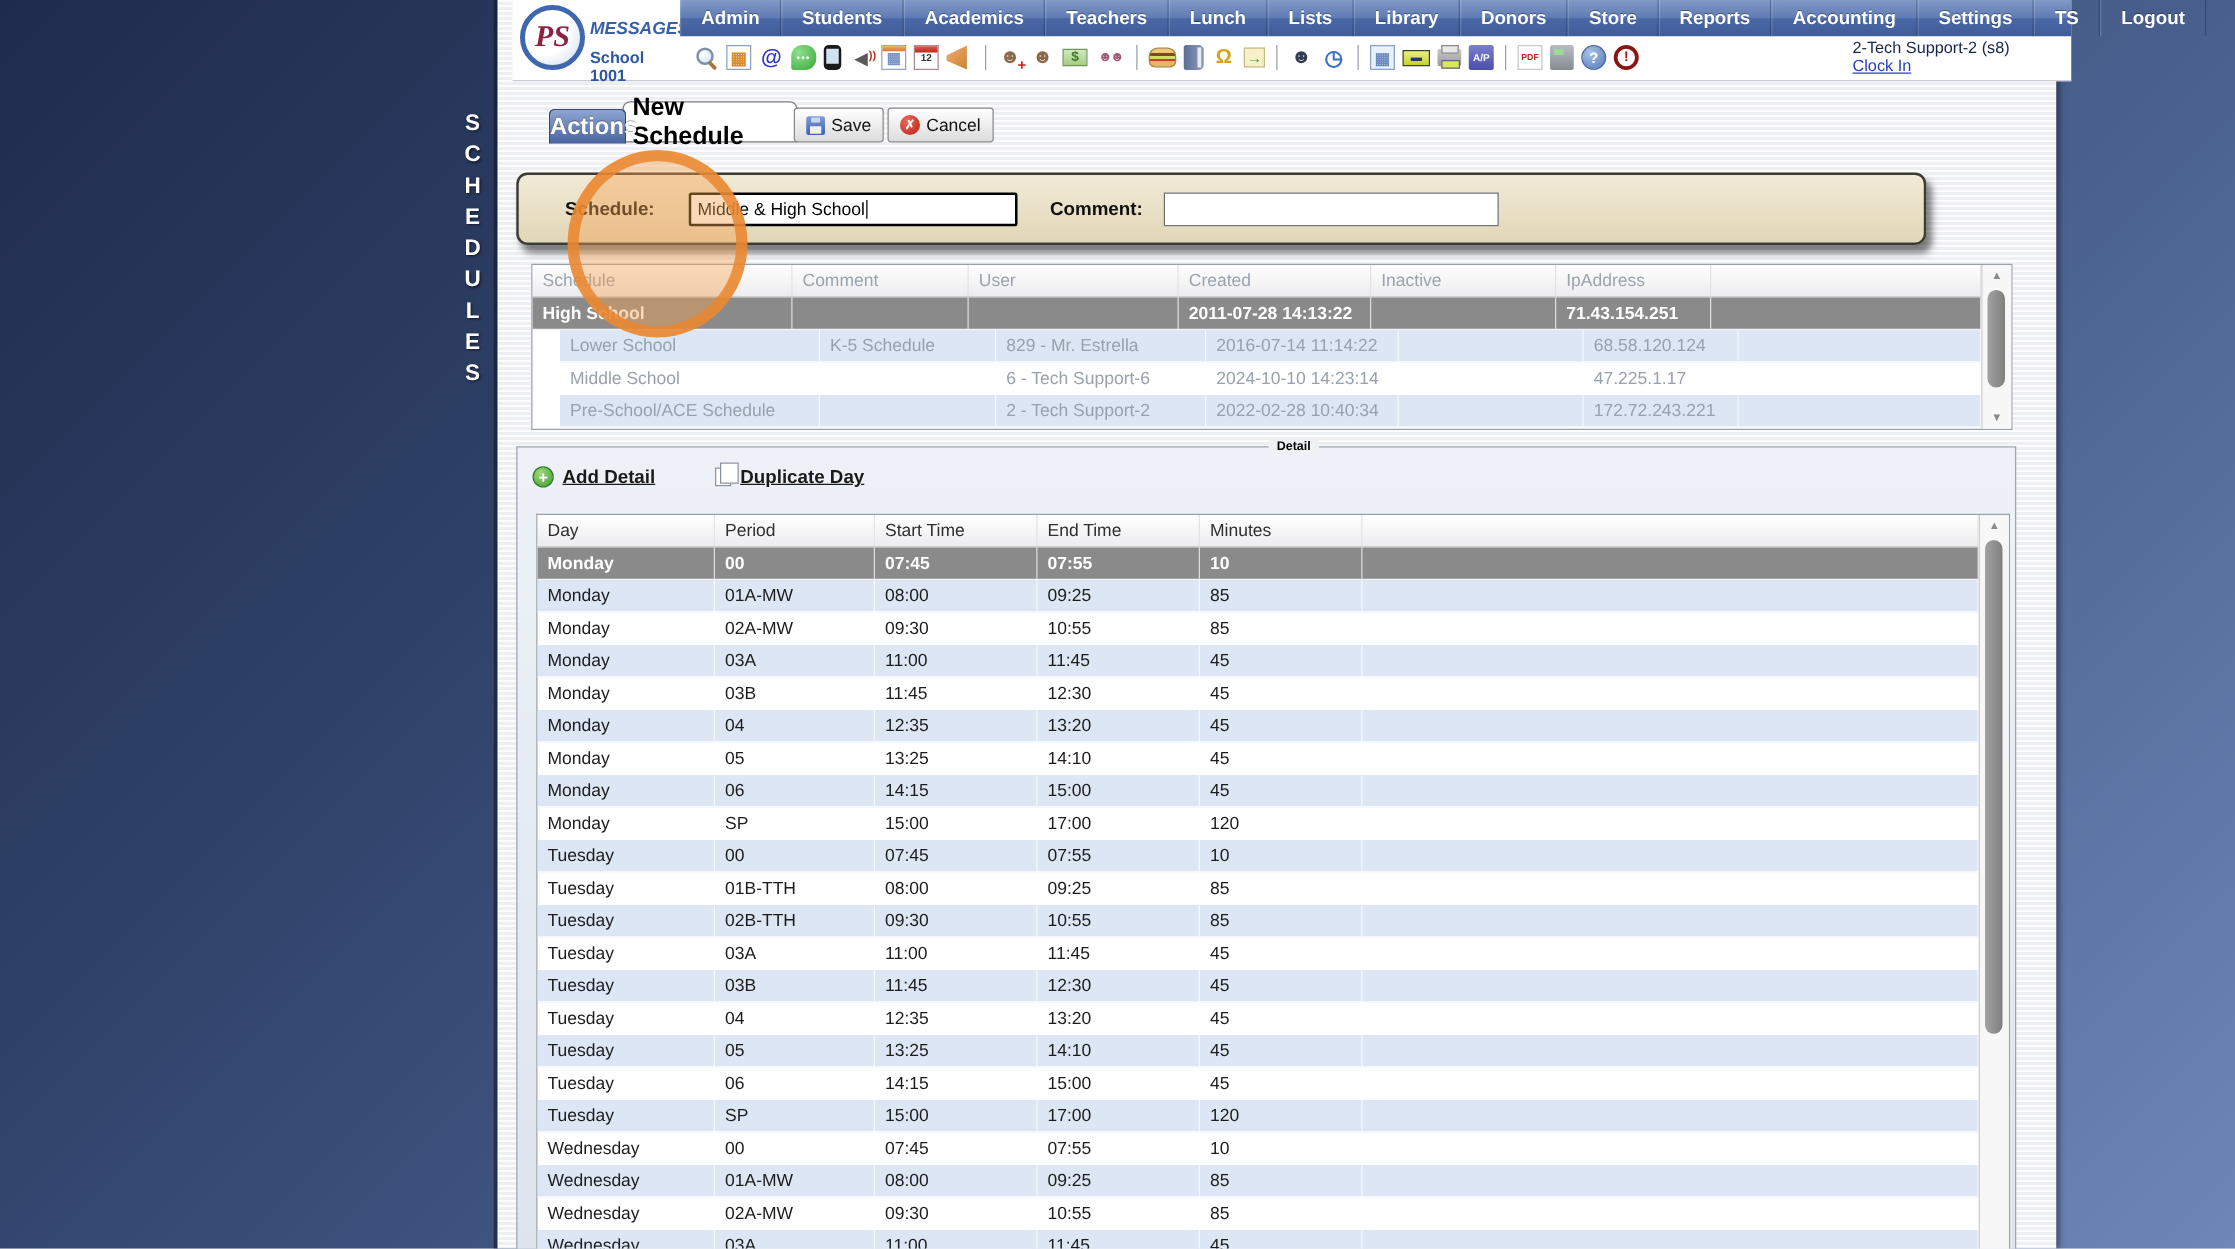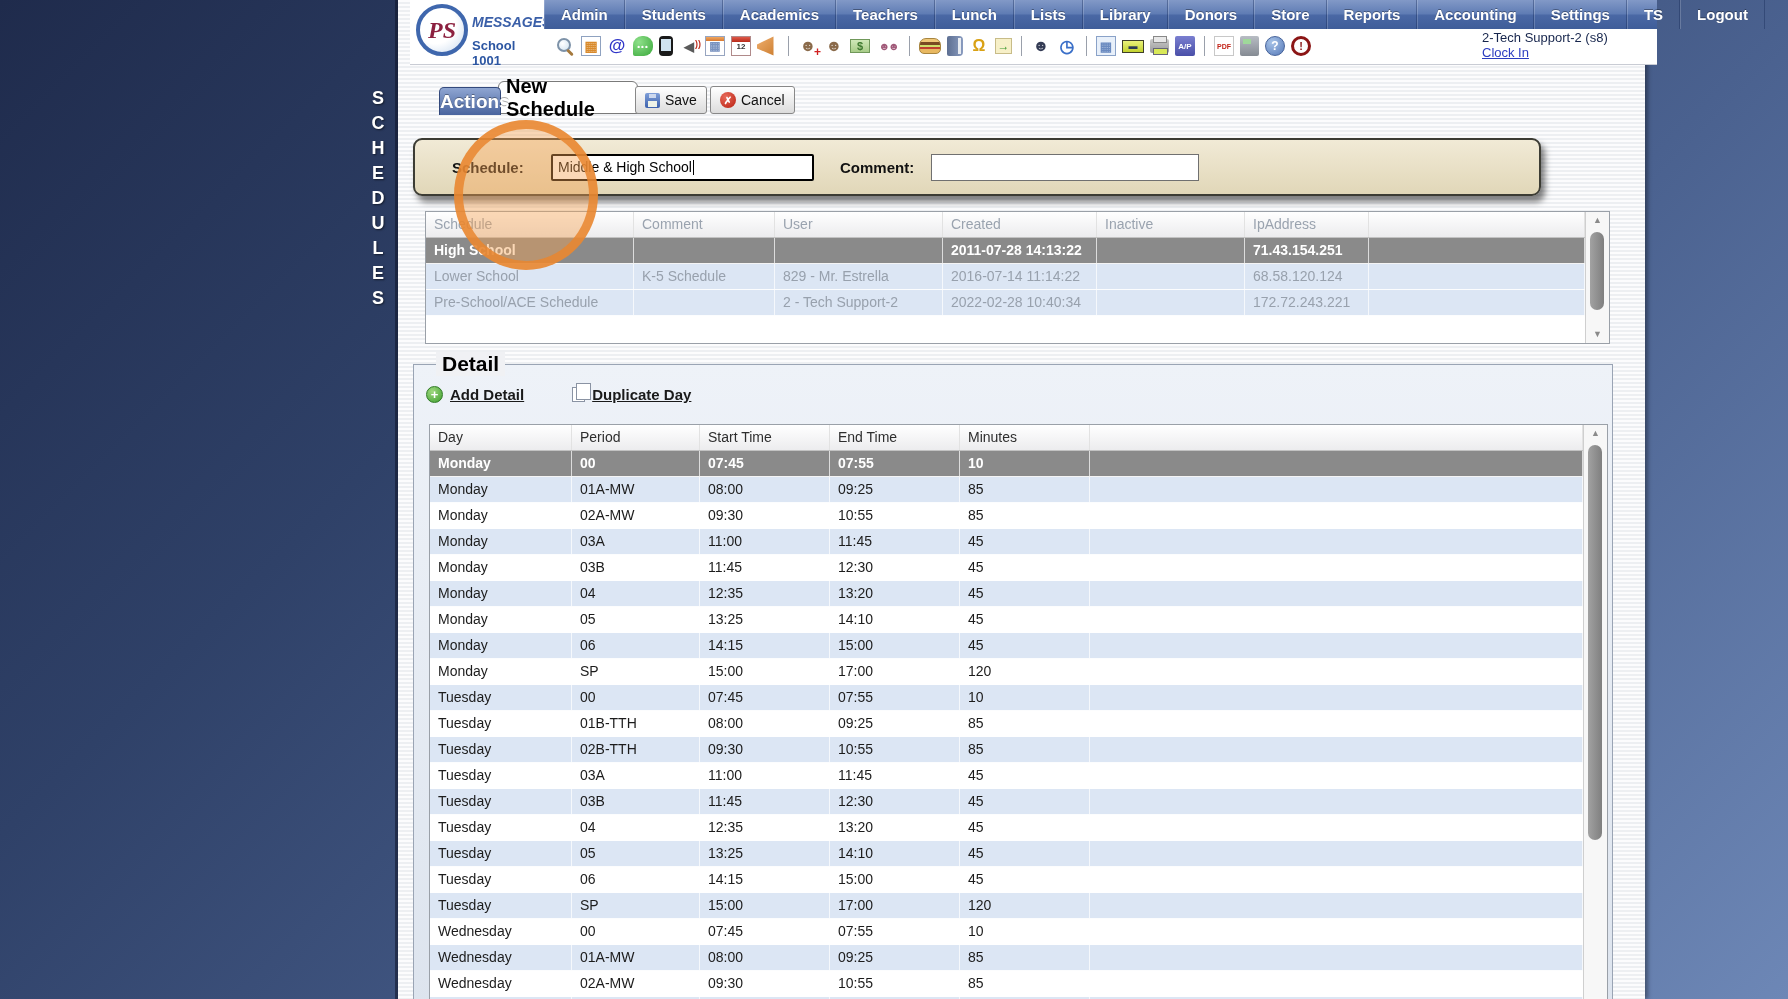--- a/index.html
+++ b/index.html
@@ -113,36 +113,36 @@
   
   .table{position:absolute;display:flex;background:#fff;border:1px solid #9aa0a8;}
   .sched-table{left:27px;top:211px;width:1185px;height:133px;z-index:5;}
   .tmain{flex:1;display:flex;flex-direction:column;overflow:hidden;}
   .trow{display:flex;height:26px;line-height:25px;font-size:14px;border-bottom:1px solid rgba(255,255,255,.9);flex:none;}
   .trow > div{padding-left:8px;overflow:hidden;white-space:nowrap;border-right:1px solid rgba(255,255,255,.7);}
   .thead{background:linear-gradient(#ffffff,#ececee);border-bottom:1px solid #c2c2c2;}
   .thead > div{border-right:1px solid #e2e2e2 !important;}
   .sched-table .thead > div{color:#9aa3af;}
   .det-table .thead > div{color:#2e2e2e;}
-  .sched-table .trow.norm{color:#98a1ad;}
+  .sched-table .trow.norm{color:#98a1ad;margin-left:22px;}
   .det-table .trow.norm{color:#1c1c1c;}
   .trow.alt{background:#dce6f4;}
   .trow.sel{background:#8a8a8a;color:#fff;font-weight:bold;}
   .s-c0{width:208px;} .s-c1{width:141px;} .s-c2{width:168px;} .s-c3{width:154px;} .s-c4{width:148px;} .s-c5{width:124px;} .s-c6{flex:1;}
   .d-c0{width:142px;} .d-c1{width:128px;} .d-c2{width:130px;} .d-c3{width:130px;} .d-c4{width:130px;} .d-c5{flex:1;}
 
   .vscroll{width:24px;background:#f7f7f7;border-left:1px solid #cfcfcf;position:relative;cursor:pointer;}
   .sarrow{height:16px;text-align:center;font-size:9px;color:#8a8a8a;line-height:16px;}
   .sarrow.down{position:absolute;bottom:1px;left:0;right:0;}
   .sthumb{position:absolute;left:4px;width:14px;background:linear-gradient(to right,#a2a2a2,#7f7f7f);border-radius:7px;}
 
   
   .detail-fs{position:absolute;left:15px;top:352px;width:1200px;height:660px;border:1px solid #9aa4b4;
       background:linear-gradient(#eef2f8 0%,#dde4ee 100%);}
-  .detail-fs legend{font-size:21px;font-weight:bold;color:#000;background:#f0f1f4;padding:0 6px;margin-left:22px;}
+  .detail-fs legend{font-size:10px;font-weight:bold;color:#000;background:#f0f1f4;padding:0 6px;margin-left:22px;text-align:center;}
   .links{position:absolute;left:12px;top:10px;display:flex;align-items:center;font-size:15px;}
   .link-item{display:flex;align-items:center;gap:7px;cursor:pointer;}
   .link-item a{color:#1a1a1a;text-decoration:underline;font-weight:bold;}
   .ic-addgreen{width:17px;height:17px;border-radius:50%;background:radial-gradient(circle at 35% 30%,#9ed87e,#3f9e2f);
       color:#fff;font-weight:bold;font-size:13px;display:flex;align-items:center;justify-content:center;border:1px solid #2f7a24;}
   .ic-pages{width:13px;height:15px;background:#fff;border:1px solid #8a93a3;position:relative;}
   .ic-pages::after{content:"";position:absolute;left:3px;top:-5px;width:13px;height:15px;background:#fff;border:1px solid #8a93a3;}
   .det-table{left:15px;top:48px;width:1179px;height:610px;border-bottom:none;}
 </style>
 </head>
@@ -273,20 +273,29 @@
             </div>
             <div class="trow norm alt">
               <div class="s-c0">Lower School</div>
               <div class="s-c1">K-5 Schedule</div>
               <div class="s-c2">829 - Mr. Estrella</div>
               <div class="s-c3">2016-07-14 11:14:22</div>
               <div class="s-c4"></div>
               <div class="s-c5">68.58.120.124</div>
               <div class="s-c6"></div>
             </div>
+            <div class="trow norm">
+              <div class="s-c0">Middle School</div>
+              <div class="s-c1"></div>
+              <div class="s-c2">6 - Tech Support-6</div>
+              <div class="s-c3">2024-10-10 14:23:14</div>
+              <div class="s-c4"></div>
+              <div class="s-c5">47.225.1.17</div>
+              <div class="s-c6"></div>
+            </div>
             <div class="trow norm alt">
               <div class="s-c0">Pre-School/ACE Schedule</div>
               <div class="s-c1"></div>
               <div class="s-c2">2 - Tech Support-2</div>
               <div class="s-c3">2022-02-28 10:40:34</div>
               <div class="s-c4"></div>
               <div class="s-c5">172.72.243.221</div>
               <div class="s-c6"></div>
             </div>
           </div>

